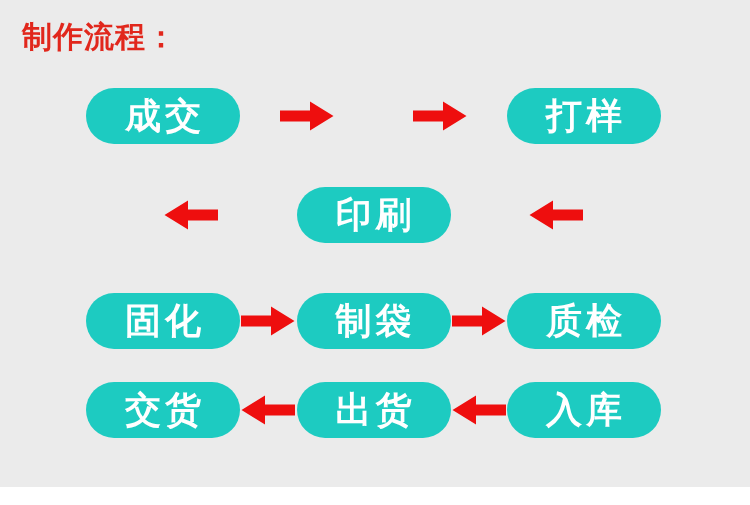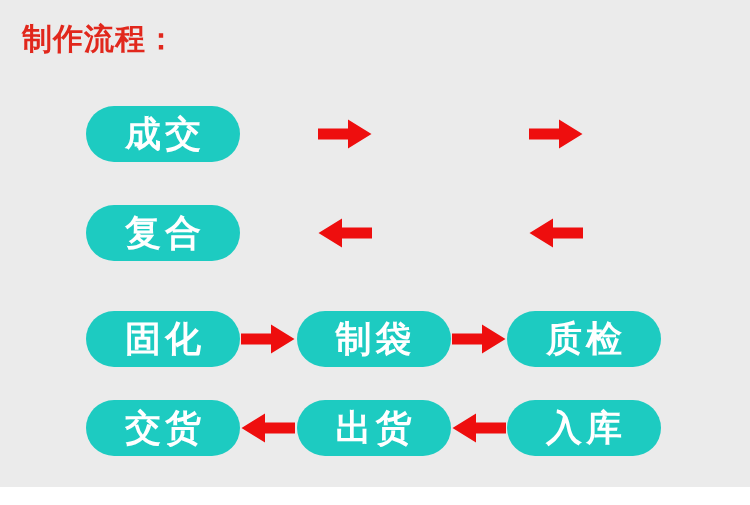--- a/index.html
+++ b/index.html
@@ -1,38 +1,38 @@
 <!DOCTYPE html>
 <html style="--bg: #ebebeb; --title: #e1271c; --strip: #ffffff; --pill: #1dcbc1; --pill-text: #ffffff; --arrow: #ee0e0e;"><head>
 <meta charset="utf-8">
 <style>
   html,body{margin:0;padding:0;background:#ffffff;}
   .canvas{
     position:relative;
     width:750px;height:505px;
     background:var(--bg,#ebebeb);
     overflow:hidden;
-    font-family:Liberation Serif, serif;
+    font-family:Liberation Mono, monospace;
   }
   .bottom-strip{
     position:absolute;left:0;bottom:0;
     width:750px;height:18px;
     background:var(--strip,#ffffff);
   }
   .title{
     position:absolute;left:22px;top:22px;
     font-size:30px;line-height:34px;
     font-weight:bold;
     letter-spacing:1px;
     color:var(--title,#e1271c);
   }
   .row{
     position:absolute;left:86px;
     width:575px;height:56px;
-    display:flex;align-items:center;justify-content:space-between;margin-top:18px;
+    display:flex;align-items:center;justify-content:space-between;
   }
   .row-0{top:88px}
   .row-1{top:187px}
   .row-2{top:293px}
   .row-3{top:382px}
   .pill{
     width:154px;height:56px;
     border-radius:28px;
     background:var(--pill,#1dcbc1);
     color:var(--pill-text,#ffffff);
@@ -60,29 +60,30 @@
     <div class="arrow-box">
       <svg class="arrow" width="54" height="30" viewBox="0 0 54 30" aria-hidden="true">
           <polygon points="0,9.5 30,9.5 30,0.5 53.5,15 30,29.5 30,20.5 0,20.5"></polygon>
         </svg>
     </div>
     <div class="arrow-box">
       <svg class="arrow" width="54" height="30" viewBox="0 0 54 30" aria-hidden="true">
           <polygon points="0,9.5 30,9.5 30,0.5 53.5,15 30,29.5 30,20.5 0,20.5"></polygon>
         </svg>
     </div>
+    <div class="pill">打样</div>
   </div>
 
   <div class="row row-1">
-    <div class="pill">复合</div>
     <div class="arrow-box">
       <svg class="arrow" width="54" height="30" viewBox="0 0 54 30" aria-hidden="true">
           <polygon points="54,9.5 24,9.5 24,0.5 0.5,15 24,29.5 24,20.5 54,20.5"></polygon>
         </svg>
     </div>
+    <div class="pill">印刷</div>
     <div class="arrow-box">
       <svg class="arrow" width="54" height="30" viewBox="0 0 54 30" aria-hidden="true">
           <polygon points="54,9.5 24,9.5 24,0.5 0.5,15 24,29.5 24,20.5 54,20.5"></polygon>
         </svg>
     </div>
   </div>
 
   <div class="row row-2">
     <div class="pill">固化</div>
     <div class="arrow-box">

